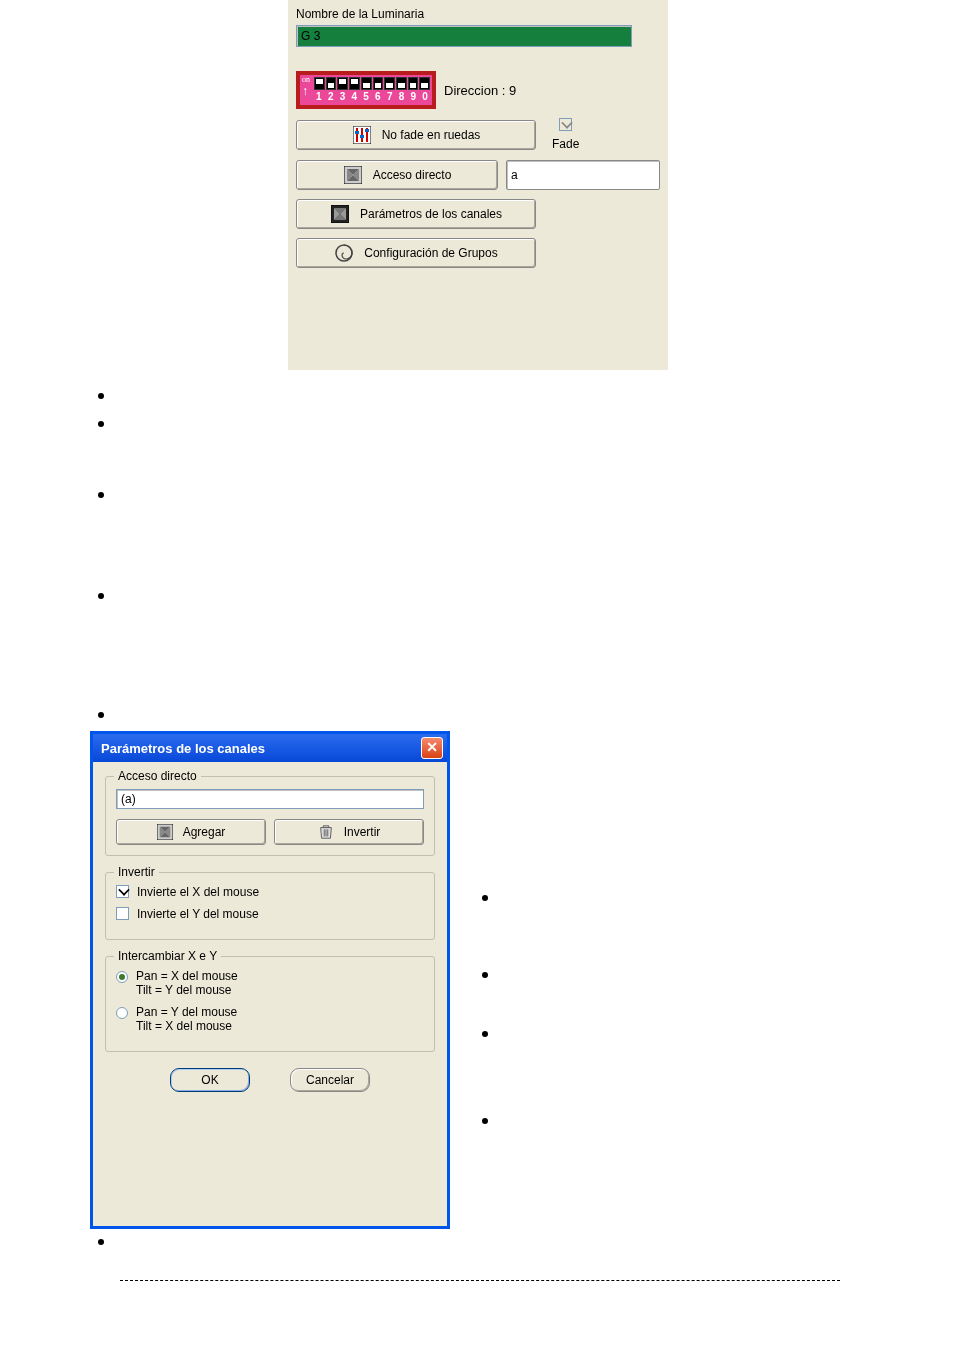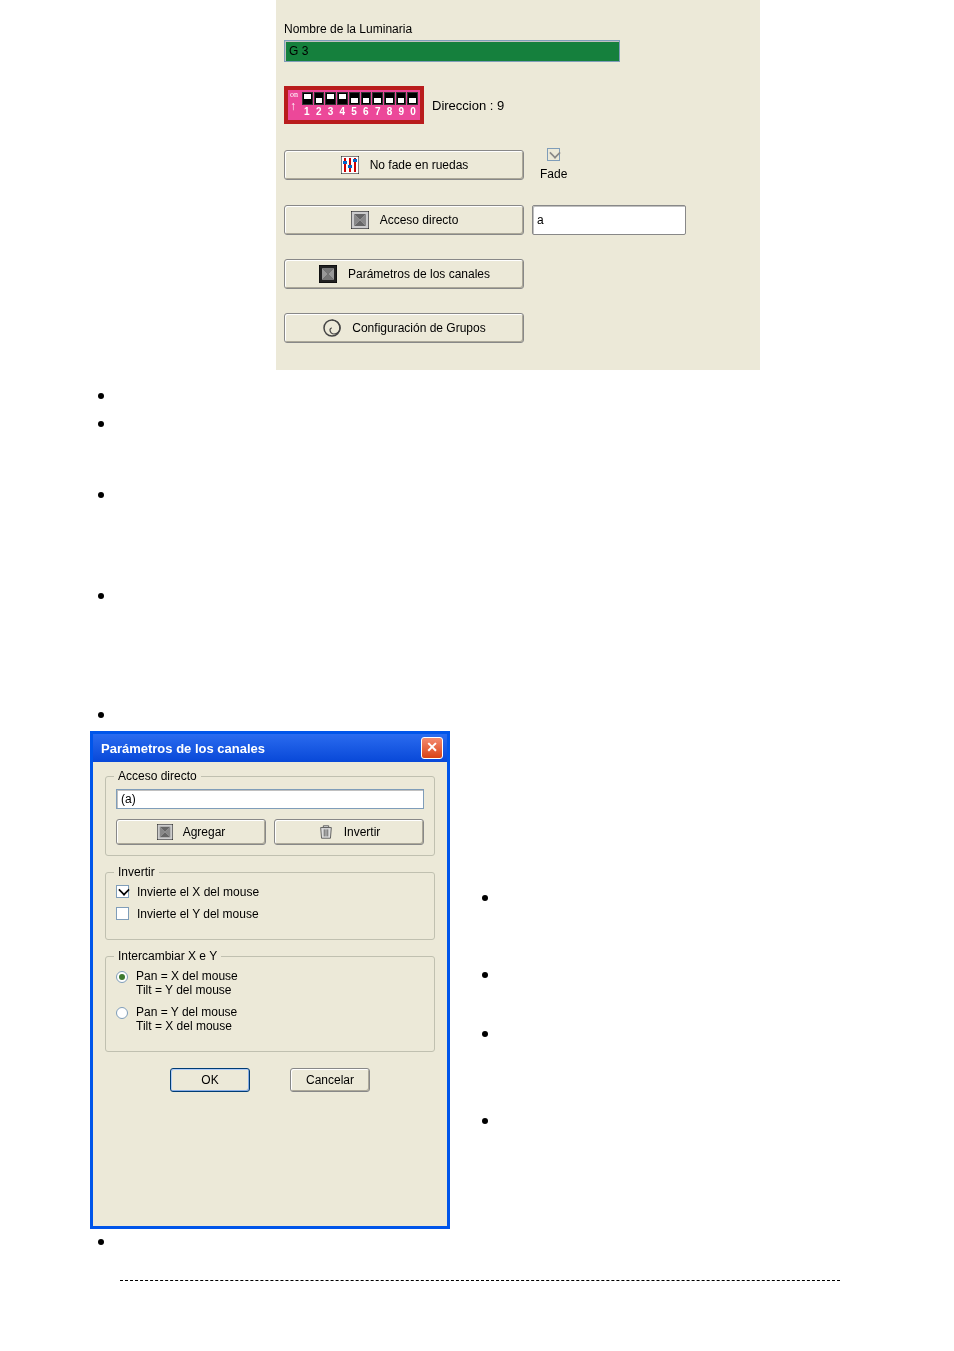--- a/index.html
+++ b/index.html
@@ -9,26 +9,26 @@
       background: #ffffff;
       width: 954px;
       height: 1351px;
       position: relative;
       color: #000;
     }
 
     
     .top-panel {
       position: absolute;
-      left: 276px;
+      left: 288px;
       top: 0px;
-      width: 484px;
+      width: 380px;
       height: 370px;
       background: #ece9d8;
-      padding: 22px 8px;
+      padding: 7px 8px;
     }
     .label { font-size: 12px; margin-bottom: 4px; }
     .text-input {
       width: 336px;
       height: 22px;
       background: #15803d;
       border: 1px solid #7f9db9;
       font: 12px/18px Tahoma, sans-serif;
       padding: 1px 4px;
       box-shadow: inset 1px 1px 0 #c0c0c0;
@@ -95,21 +95,21 @@
       left: 2px;
       top: 10px;
       color: #fff;
       font: bold 12px/12px Arial;
     }
     .direccion-label {
       font-size: 13px;
     }
 
     .btn-row {
-      margin-top: 24px;
+      margin-top: 9px;
       display: flex;
       align-items: center;
       gap: 8px;
     }
     .win-btn {
       height: 30px;
       background: #ece9d8;
       border: 1px solid #888;
       border-radius: 3px;
       box-shadow: inset 1px 1px 0 #fff, inset -1px -1px 0 #aca899;
@@ -276,21 +276,21 @@
       display: flex;
       justify-content: center;
       gap: 40px;
       margin-top: 4px;
     }
     .std-btn {
       width: 80px;
       height: 24px;
       background: #ece9d8;
       border: 1px solid #888;
-      border-radius: 3px;
+      border-radius: 9px;
       box-shadow: inset 1px 1px 0 #fff, inset -1px -1px 0 #aca899;
       cursor: pointer;
       font: 12px Tahoma, sans-serif;
     }
     .std-btn.default { border: 1px solid #003c74; box-shadow: inset 1px 1px 0 #b0ccf7, inset -1px -1px 0 #89ade4; }
 
     .hr-line {
       position: absolute;
       left: 120px;
       top: 1280px;

